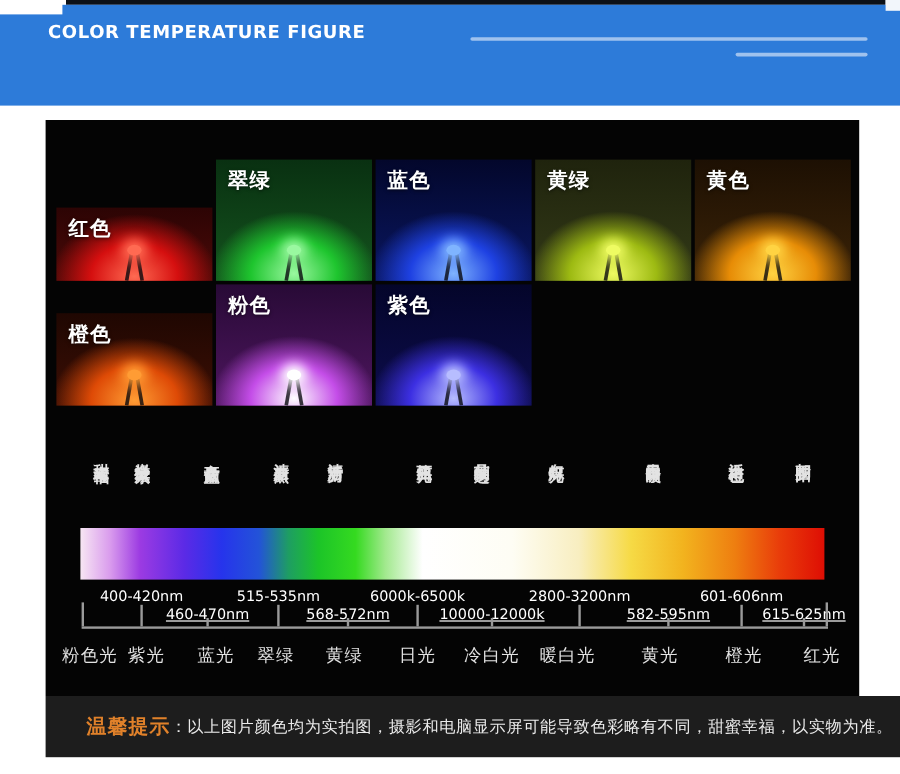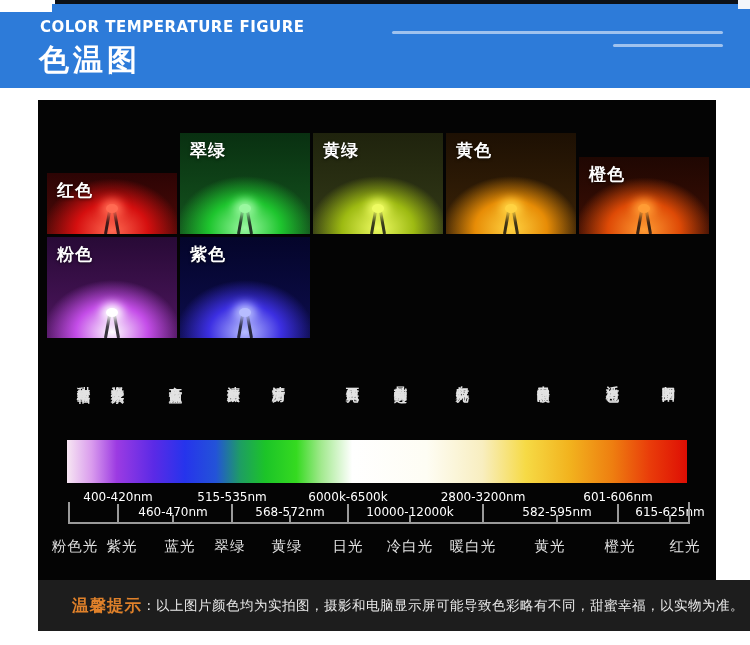--- a/index.html
+++ b/index.html
@@ -36,21 +36,21 @@
   .vlabel{position:absolute;top:276px;writing-mode:vertical-rl;text-orientation:upright;
     font-size:13px;line-height:14px;letter-spacing:1px;color:#e3e3e3;font-weight:bold;
     transform:translateX(-50%);}
 
   
   .spectrum{position:absolute;left:29px;top:340px;width:620px;height:43px;}
 
   
   .rlabel{position:absolute;transform:translateX(-50%);font-size:12px;color:#ffffff;white-space:nowrap;}
   .rlabel.row1{top:390px;}
-  .rlabel.row2{top:405px;}
+  .rlabel.row2{top:405px;text-decoration:underline;}
   .ruler-line{position:absolute;left:30px;top:422px;width:622px;height:2px;background:#9a9a9a;}
   .tick{position:absolute;width:2px;background:#9a9a9a;transform:translateX(-50%);}
   .tick.major{top:404px;height:18px;}
   .tick.end{top:402px;height:20px;}
   .tick.minor{top:415px;height:7px;}
 
   
   .cname{position:absolute;top:437px;transform:translateX(-50%);font-size:14.5px;font-weight:normal;
     color:#e2e2e2;white-space:nowrap;letter-spacing:1px;}
 
@@ -61,40 +61,45 @@
   .tip-text{font-size:13.5px;color:#eaeaea;letter-spacing:0.5px;}
 </style>
 </head>
 <body>
 
 <div class="page">
   <div class="top-strip"></div>
 
   <div class="header" id="header" style="background: rgb(45, 123, 217);">
     <div class="title-en">COLOR TEMPERATURE FIGURE</div>
-    <div class="title-zh">色温图</div>
     <div class="hline hline1" style="background: rgb(159, 194, 238);"></div>
     <div class="hline hline2" style="background: rgb(159, 194, 238);"></div>
   </div>
   <div class="corner-l"></div>
   <div class="corner-r"></div>
 
   <div class="panel">
     <div class="led-grid" id="led-grid">
         <div class="led-cell" style="background: radial-gradient(95px 72px at 50% 94%, rgb(255, 106, 82) 0%, rgb(213, 15, 15) 38%, rgba(0, 0, 0, 0) 72%), linear-gradient(rgb(44, 4, 4) 0%, rgb(77, 10, 8) 100%); margin-top: 40px;">
           <span class="led-label">红色</span>
           <div class="led-leg leg-l"></div>
           <div class="led-leg leg-r"></div>
           <div class="led-core" style="background: rgb(255, 106, 82); box-shadow: rgb(255, 106, 82) 0px 0px 10px 5px;"></div>
         </div>
         <div class="led-cell" style="background: radial-gradient(95px 72px at 50% 94%, rgb(154, 248, 160) 0%, rgb(30, 197, 46) 38%, rgba(0, 0, 0, 0) 72%), linear-gradient(rgb(9, 48, 17) 0%, rgb(20, 84, 30) 100%);">
           <span class="led-label">翠绿</span>
           <div class="led-leg leg-l"></div>
           <div class="led-leg leg-r"></div>
           <div class="led-core" style="background: rgb(154, 248, 160); box-shadow: rgb(154, 248, 160) 0px 0px 10px 5px;"></div>
+        </div>
+        <div class="led-cell" style="background: radial-gradient(95px 72px at 50% 94%, rgb(127, 180, 255) 0%, rgb(30, 65, 226) 38%, rgba(0, 0, 0, 0) 72%), linear-gradient(rgb(3, 7, 43) 0%, rgb(10, 23, 98) 100%);">
+          <span class="led-label">蓝色</span>
+          <div class="led-leg leg-l"></div>
+          <div class="led-leg leg-r"></div>
+          <div class="led-core" style="background: rgb(127, 180, 255); box-shadow: rgb(127, 180, 255) 0px 0px 10px 5px;"></div>
         </div>
         <div class="led-cell" style="background: radial-gradient(95px 72px at 50% 94%, rgb(238, 251, 98) 0%, rgb(157, 186, 18) 38%, rgba(0, 0, 0, 0) 72%), linear-gradient(rgb(31, 35, 13) 0%, rgb(51, 58, 23) 100%);">
           <span class="led-label">黄绿</span>
           <div class="led-leg leg-l"></div>
           <div class="led-leg leg-r"></div>
           <div class="led-core" style="background: rgb(238, 251, 98); box-shadow: rgb(238, 251, 98) 0px 0px 10px 5px;"></div>
         </div>
         <div class="led-cell" style="background: radial-gradient(95px 72px at 50% 94%, rgb(255, 211, 66) 0%, rgb(231, 140, 6) 38%, rgba(0, 0, 0, 0) 72%), linear-gradient(rgb(29, 16, 3) 0%, rgb(59, 35, 7) 100%);">
           <span class="led-label">黄色</span>
           <div class="led-leg leg-l"></div>

